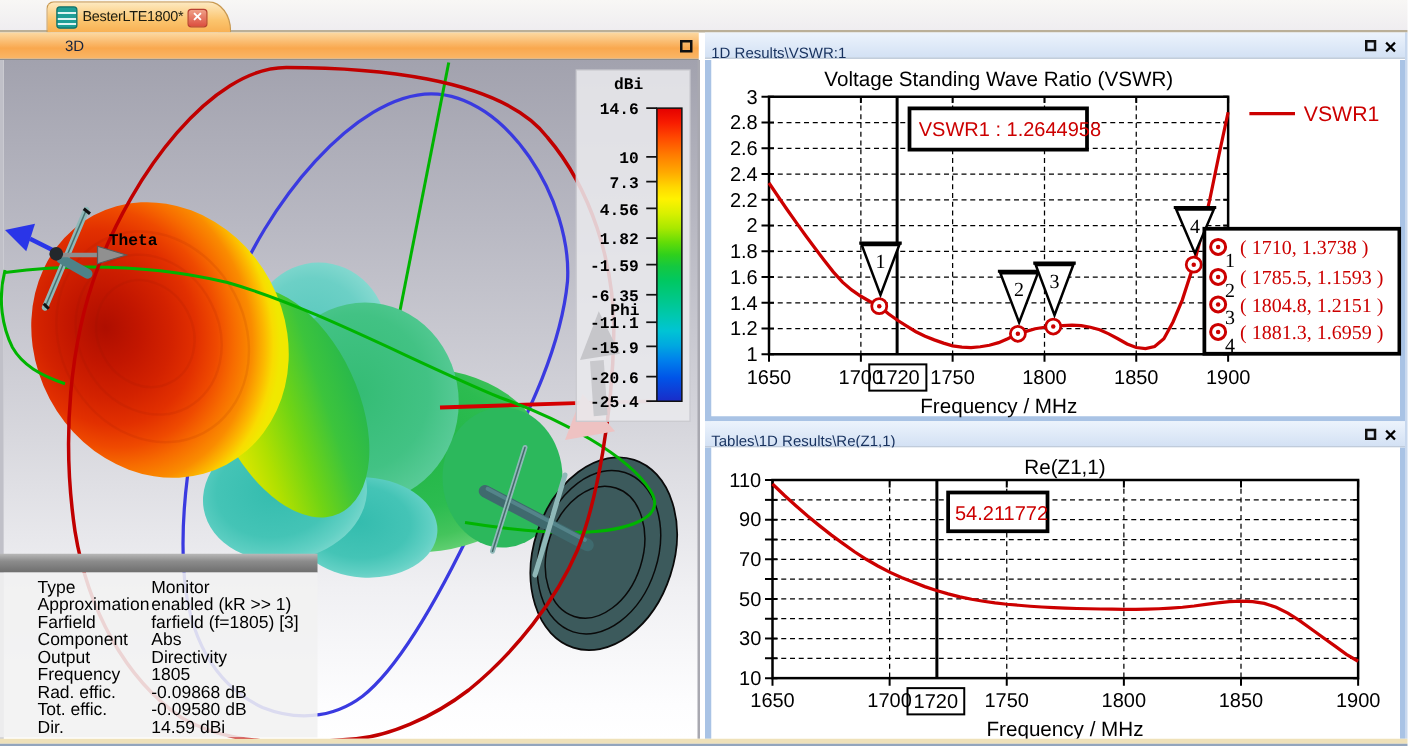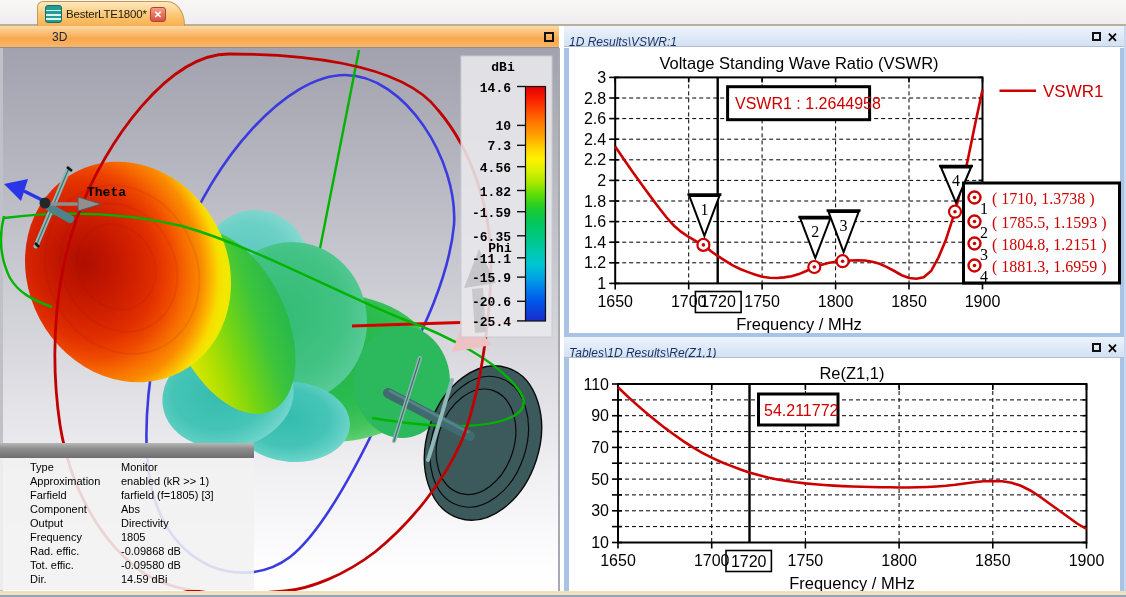--- a/index.html
+++ b/index.html
@@ -17,26 +17,26 @@
 #hdr3d { position:absolute; left:0; top:26px; width:559px; height:22px;
   background:linear-gradient(#fcd9a2,#f9a84e 60%,#f9b667); border-bottom:1px solid #8e8e8e; }
 #hdr3d span { position:absolute; left:6px; top:4px; font-size:12px; color:#16233e;margin-left:46px; }
 #hdr3d .mx { position:absolute; right:5px; top:6px; width:10px; height:10px; border:2px solid #111; background:transparent; }
 #view3d { position:absolute; left:0; top:48px; width:560px; height:543px;
   background:linear-gradient(#a2a2ae, #b9b9c3 25%, #d7d7dd 55%, #f0f0f3 78%, #fdfdfe 95%, #ffffff);
   border-left:3px solid #c0c0c8; box-shadow: inset -2px 0 0 #a8a8b0; }
 #infobar { position:absolute; left:0; top:443px; width:254px; height:15px;
   background:linear-gradient(#b8b8b8,#8c8c8c 40%,#6e6e6e); }
 #infopanel { position:absolute; left:0; top:458px; width:254px; height:132px;
-  background:rgba(241,241,241,0.88); font-size:11px; color:#000; }
+  background:rgba(241,241,241,0.88); font-size:14px; color:#000; }
 #infopanel .row { position:absolute; left:30px; }
 #infopanel .val { position:absolute; left:121px; }
 .ptitle { position:absolute; left:564px; width:560px; height:21px;
   background:linear-gradient(#ecf3fc,#d3e1f4); border-bottom:1px solid #aebdd0; color:#17315e; font-size:12px; }
-.ptitle span { position:absolute; left:5px; top:9px;font-style:italic; }
+.ptitle span { position:absolute; left:5px; top:9px; }
 .ptitle .btns { position:absolute; right:6px; top:4px; color:#000; font-size:13px; font-weight:bold; }
 .ptitle .sq { position:absolute; right:23px; top:6px; width:9px; height:9px; border:2px solid #111; }
 .pbody { position:absolute; left:564px; background:#fff; border-left:5px solid #a9c3e5; border-right:4px solid #a9c3e5; }
 svg text { font-family:"Liberation Sans", sans-serif; }
 .tick { font-size:16px; fill:#000; }
 .grid { stroke:#000; stroke-width:1; stroke-dasharray:4,3; }
 .ax { stroke:#000; stroke-width:1.6; }
 .curve { fill:none; stroke:#cc0000; stroke-width:2.6; }
 .mnum { font-size:16px; fill:#000; font-family:"Liberation Serif", serif; }
 .vals { font-size:16px; fill:#cc0000; font-family:"Liberation Serif", serif; }

